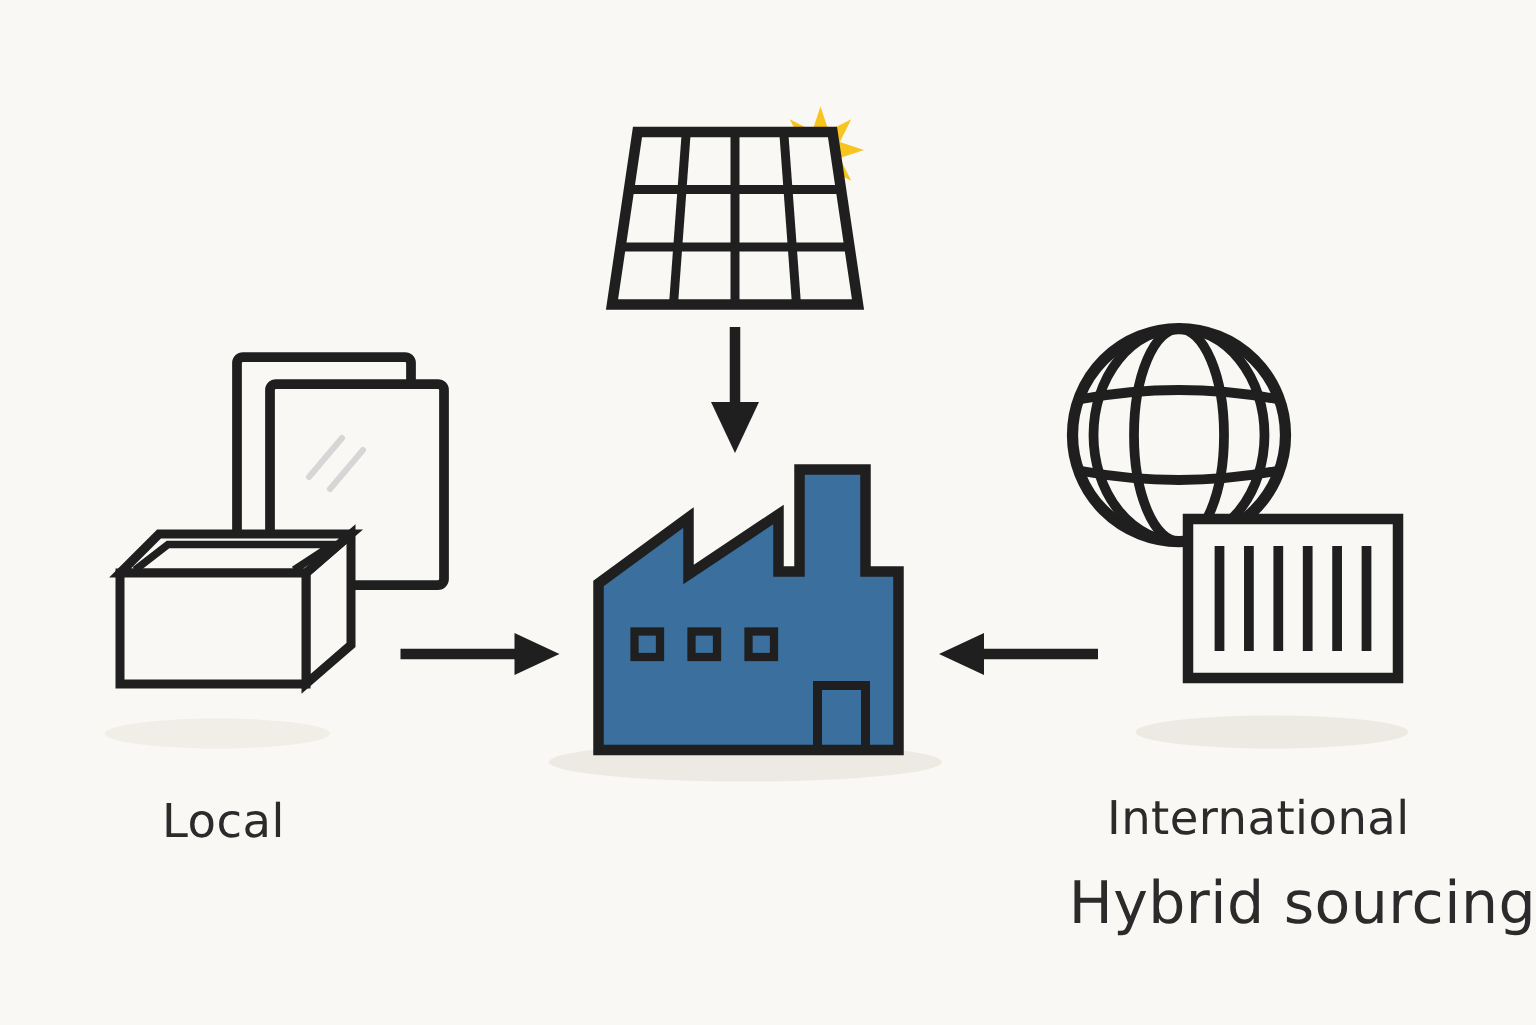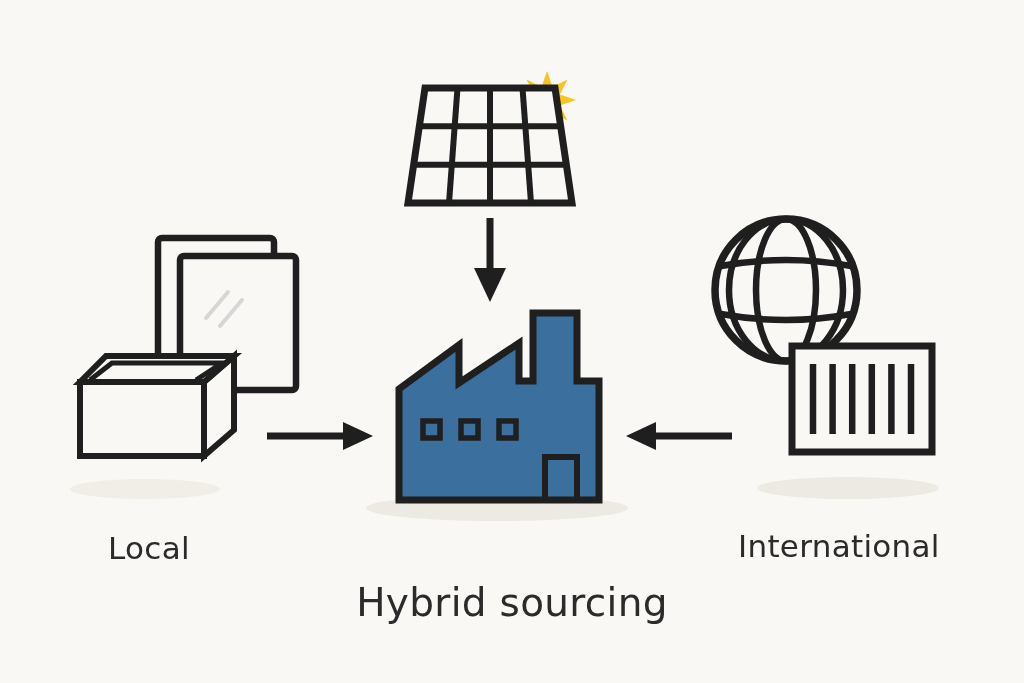--- a/index.html
+++ b/index.html
@@ -23,21 +23,21 @@
     position: absolute;
     color: var(--text, #2b2b2b);
     font-size: 31px;
     letter-spacing: 0.3px;
     z-index: 3;
     white-space: nowrap;
   }
   .title {
     position: absolute;
     left: 0; right: 0;
-    text-align: center;
+    text-align: right;
     color: var(--text, #2b2b2b);
     font-size: 39px;
     letter-spacing: 0.3px;
     z-index: 3;
   }
   
   .ln   { stroke: var(--line, #1f1f1f); fill: none; }
   .bgf  { fill: var(--bg, #faf8f4); }
   .sun  { fill: var(--sun, #f7c51d); stroke: none; }
   .fac  { fill: var(--factory, #3b6f9e); stroke: var(--line, #1f1f1f); }

